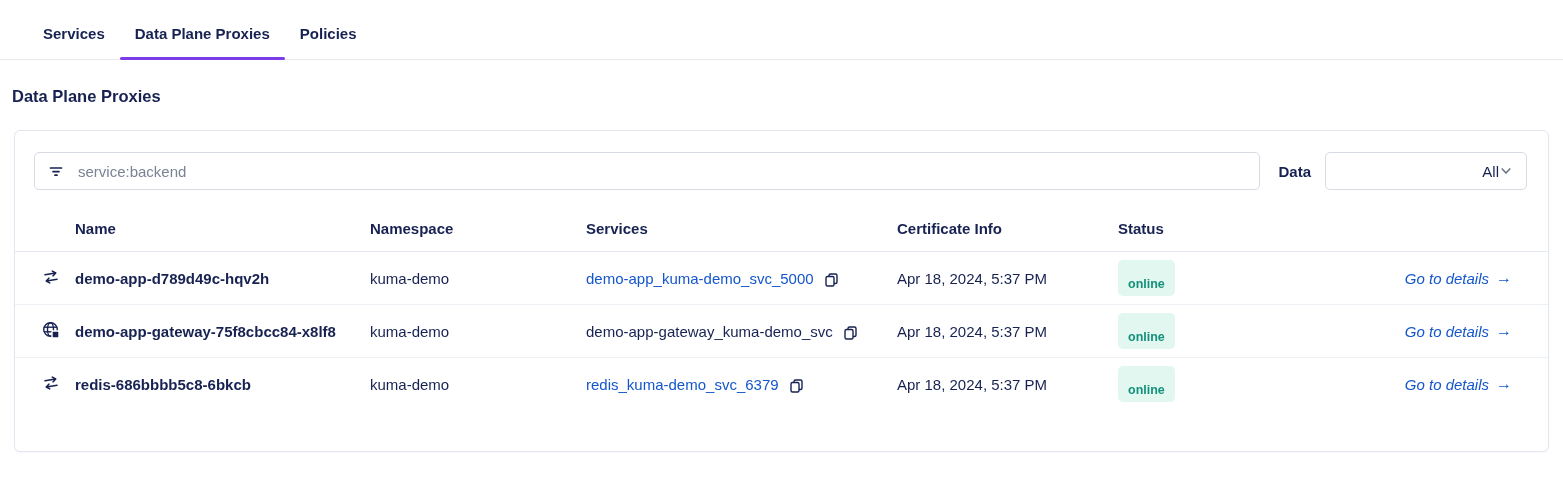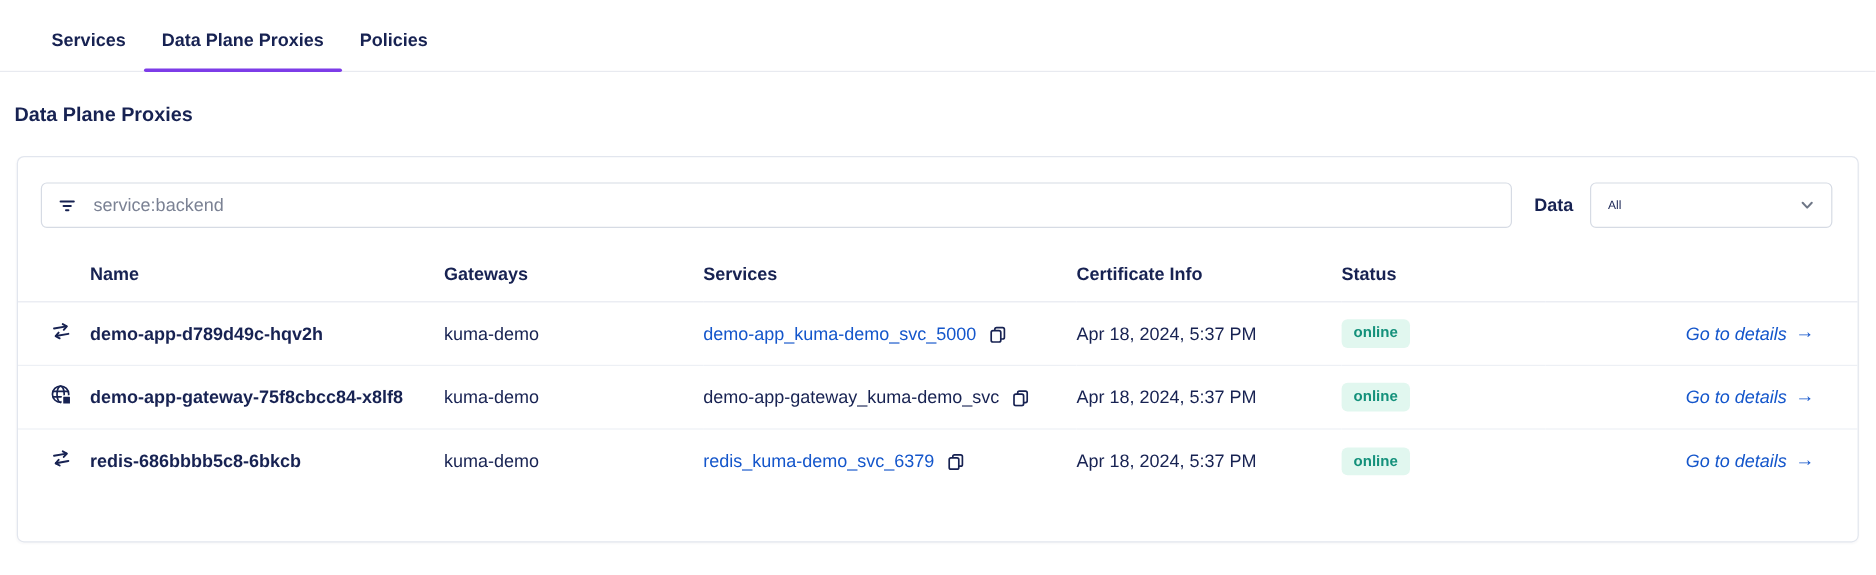--- a/index.html
+++ b/index.html
@@ -88,23 +88,23 @@
     margin: 0 14px 0 18px;
     white-space: nowrap;
   }
   .type-select {
     width: 202px;
     height: 38px;
     border: 1px solid #d6dbe4;
     border-radius: 5px;
     display: flex;
     align-items: center;
-    justify-content: space-between;
+    justify-content: flex-end;
     padding: 0 13px 0 14px;
-    font-size: 10px;
+    font-size: 15px;
     cursor: pointer;
     background: #fff;
   }
 
   
   .proxy-table-wrap { padding: 0 0 0 0; margin-top: 18px; }
   table {
     width: 100%;
     border-collapse: collapse;
     font-size: 15px;
@@ -147,21 +147,21 @@
   .cell-action { text-align: right; padding-right: 36px; white-space: nowrap; }
   .details-link { display: inline-flex; align-items: flex-start; gap: 7px; font-style: italic; }
   .details-arrow { font-size: 16px; line-height: 1; }
 
   .badge {
     display: inline-block;
     background: #e1f7ef;
     color: #14917b;
     font-size: 12.5px;
     font-weight: 600;
-    padding: 3px 10px 4px;
+    padding: 16px 10px 4px;
     border-radius: 5px;
     line-height: 1.3;
   }
 
   .row-icon { display: inline-block; line-height: 0; }
   svg { display: block; }
 </style>
 </head>
 <body>
 
@@ -207,21 +207,21 @@
           <col class="c-ns">
         <col class="c-svc">
           <col class="c-cert">
           <col class="c-status">
           <col>
       </colgroup>
       <thead>
         <tr>
           <th class="cell-icon"></th>
           <th>Name</th>
-          <th>Gateways</th>
+          <th>Namespace</th>
           <th>Services</th>
           <th>Certificate Info</th>
           <th>Status</th>
           <th></th>
         </tr>
       </thead>
       <tbody>
 
         <tr>
           <td class="cell-icon">

